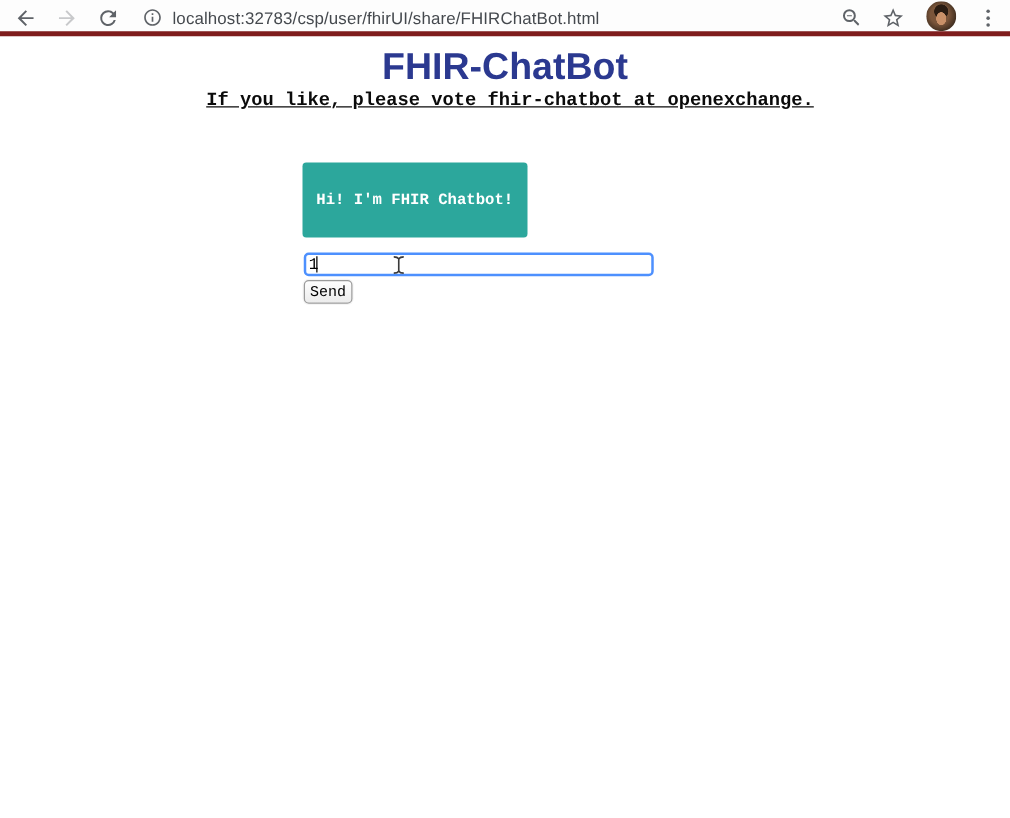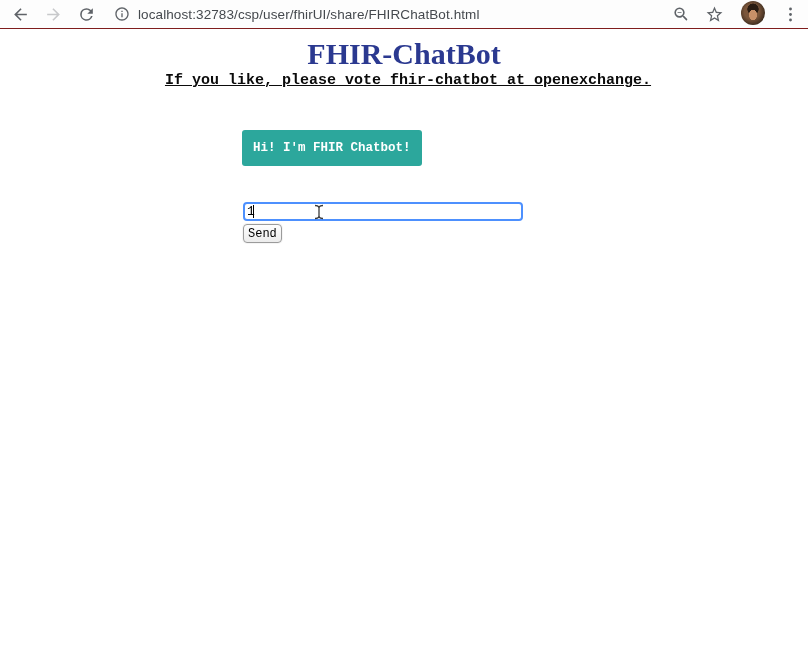--- a/index.html
+++ b/index.html
@@ -9,21 +9,21 @@
     width:808px; height:654px;
     background:#ffffff;
     overflow:hidden;
     font-family:"Liberation Sans", sans-serif;
   }
 
   
   .toolbar {
     position:absolute; top:0; left:0; width:808px; height:29px;
     background:#fdfdfd;
-    border-bottom:1px solid #7f1d1d;
+    border-bottom:4px solid #7f1d1d;
   }
   .tb-icon {
     position:absolute; top:5px; width:19px; height:19px;
     background:none; border:none; padding:0; cursor:default;
   }
   .tb-icon svg { width:19px; height:19px; display:block; }
   .ic-back    { left:11px; }
   .ic-forward { left:44px; }
   .ic-reload  { left:77px; }
   .ic-info    { left:114px; top:6px; width:16px; height:16px; }
@@ -42,40 +42,40 @@
     background:
       radial-gradient(ellipse 7px 9px at 50% 58%, #c89068 0 55%, rgba(0,0,0,0) 60%),
       radial-gradient(circle 9px at 50% 34%, #2a1c12 0 60%, rgba(0,0,0,0) 65%),
       radial-gradient(circle at 45% 45%, #7a553a 0 40%, #3a2a1d 75%, #1f1812 100%);
   }
 
   
   .page-title {
     position:absolute; top:38px; left:0; width:808px;
     text-align:center;
-    font-family:Liberation Serif, serif;
+    font-family:Liberation Sans, sans-serif;
     font-weight:bold; font-size:30px; line-height:32px;
     color:var(--title-blue, #2b3990);
     letter-spacing:0px;
   }
   .vote-link {
     position:absolute; top:72px; left:4px; width:808px;
     text-align:center;
     font-family:"Liberation Mono", monospace;
     font-weight:bold; font-size:15px; line-height:18px;
     color:#0b0b0b; text-decoration:underline;
     letter-spacing:0px; cursor:pointer;
   }
   .bot-bubble {
     position:absolute; left:242px; top:130px;
     background:var(--bubble-teal, #2ca79c);
     color:#ffffff;
     font-family:"Liberation Mono", monospace;
     font-weight:bold; font-size:12.5px; line-height:16px;
-    padding:10px 11px;
+    padding:22px 11px;
     border-radius:3px;
     white-space:nowrap;
   }
   .chat-input {
     position:absolute; left:243px; top:202px;
     width:280px; height:19px;
     border:2px solid var(--input-blue, #4d90fe);
     border-radius:4px;
     background:#ffffff;
     font-family:"Liberation Mono", monospace;

